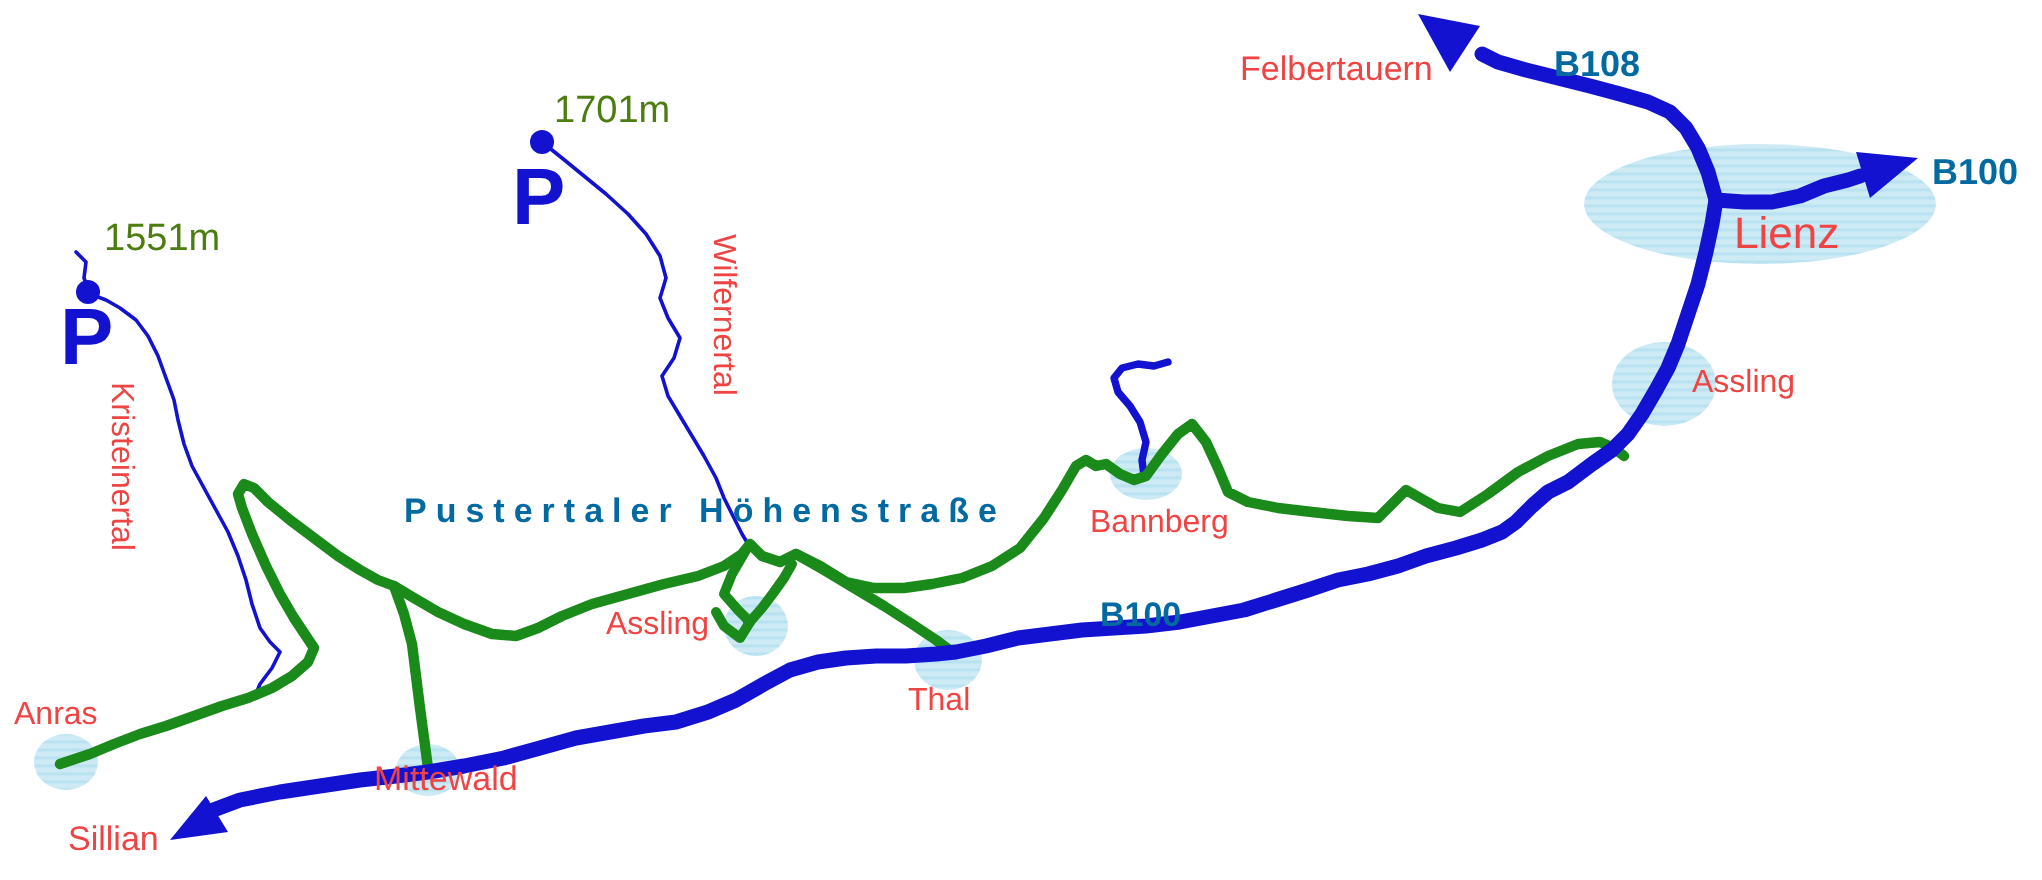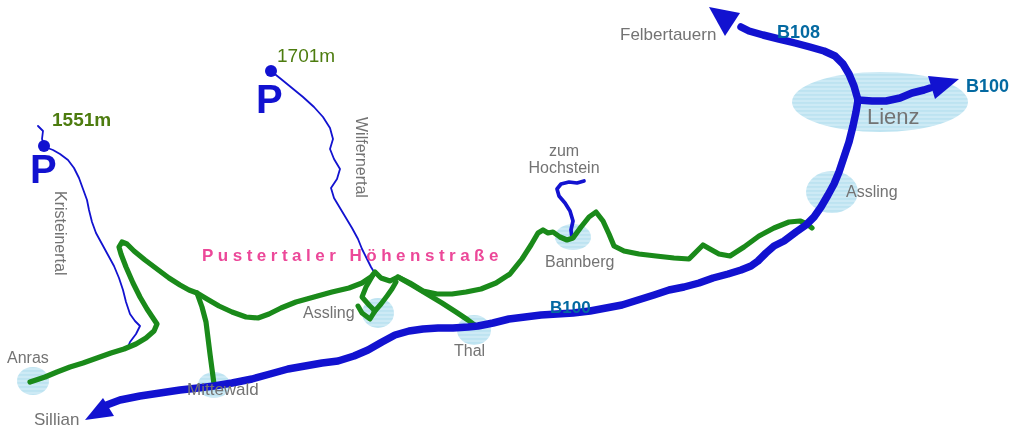--- a/index.html
+++ b/index.html
@@ -1,24 +1,24 @@
 <!DOCTYPE html>
 <html><head>
 <meta charset="utf-8">
 <style>
   html,body{margin:0;padding:0;background:#ffffff;}
   #stage{
     position:relative;width:1021px;height:440px;background:#ffffff;overflow:hidden;
     font-family:"Liberation Sans", sans-serif;
   }
   #roadmap{position:absolute;left:0;top:0;}
-  .lbl{position:absolute;color:#737373;white-space:nowrap;line-height:1.05;}
+  .lbl{position:absolute;color:#ef4444;white-space:nowrap;line-height:1.05;}
   .blue{color:#0369a1;font-weight:bold;}
   .bluetxt{color:#4d7c0f;}
-  .greentxt{color:#ec4899;font-weight:bold;text-align:center;}
+  .greentxt{color:#0369a1;font-weight:bold;text-align:center;}
   .vert{writing-mode:vertical-rl;}
   .ctr{text-align:center;}
   .psym{color:#1212d0;font-weight:bold;font-size:40px;line-height:0.8;}
 </style>
 </head>
 <body>
 
 <div id="stage">
 
   <svg id="roadmap" width="1021" height="440" viewBox="0 0 1021 440">
@@ -55,35 +55,31 @@
     <path d="M858,100 L854,86 L849,74 L843,64 L835,56 L824,51 L810,47 L795,43 L779,39 L763,35 L749,31 L741,27" fill="none" stroke="#1212d0" stroke-width="7.5" stroke-linecap="round" stroke-linejoin="round"></path>
 
     <polygon points="85,420 103,398 114,416" fill="#1212d0"></polygon>
     <polygon points="709,7 740,13 725,36" fill="#1212d0"></polygon>
     <polygon points="959,79 928,76 935,99" fill="#1212d0"></polygon>
 
     <circle cx="44" cy="146" r="6" fill="#1212d0"></circle>
     <circle cx="271" cy="71" r="6" fill="#1212d0"></circle>
   </svg>
 
-  <div class="lbl bluetxt" style="left:52px;top:110px;font-size:19px;font-weight:bold;">1551m</div>
+  <div class="lbl bluetxt" style="left:52px;top:110px;font-size:19px;">1551m</div>
   <div class="lbl psym" style="left:30px;top:153px;">P</div>
 
   <div class="lbl bluetxt" style="left:277px;top:46px;font-size:19px;">1701m</div>
   <div class="lbl psym" style="left:256px;top:83px;">P</div>
 
   <div class="lbl vert" style="left:51px;top:191px;font-size:16px;">Kristeinertal</div>
   <div class="lbl vert" style="left:352px;top:117px;font-size:16px;">Wilfernertal</div>
 
   <div class="lbl greentxt" style="left:202px;top:247px;font-size:17px;letter-spacing:4.5px;">Pustertaler Höhenstraße</div>
 
-  <div class="lbl ctr" style="left:519px;top:143px;width:90px;font-size:16px;">
-    <div>zum</div>
-    <div>Hochstein</div>
-  </div>
 
   <div class="lbl" style="left:7px;top:350px;font-size:16px;">Anras</div>
   <div class="lbl" style="left:34px;top:411px;font-size:17px;">Sillian</div>
   <div class="lbl" style="left:187px;top:381px;font-size:17px;">Mittewald</div>
   <div class="lbl" style="left:303px;top:305px;font-size:16px;">Assling</div>
   <div class="lbl" style="left:454px;top:343px;font-size:16px;">Thal</div>
   <div class="lbl" style="left:545px;top:254px;font-size:16px;">Bannberg</div>
   <div class="lbl blue" style="left:550px;top:299px;font-size:17px;">B100</div>
 
   <div class="lbl" style="left:620px;top:26px;font-size:17px;">Felbertauern</div>

